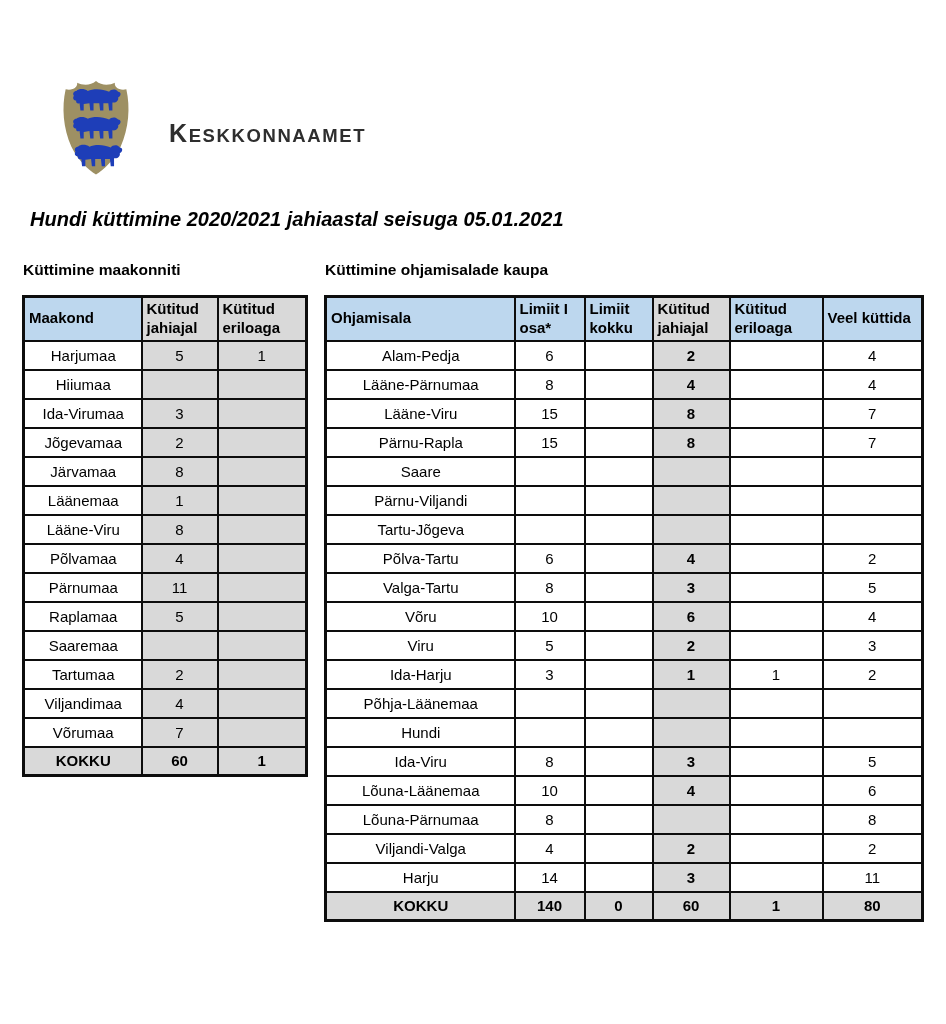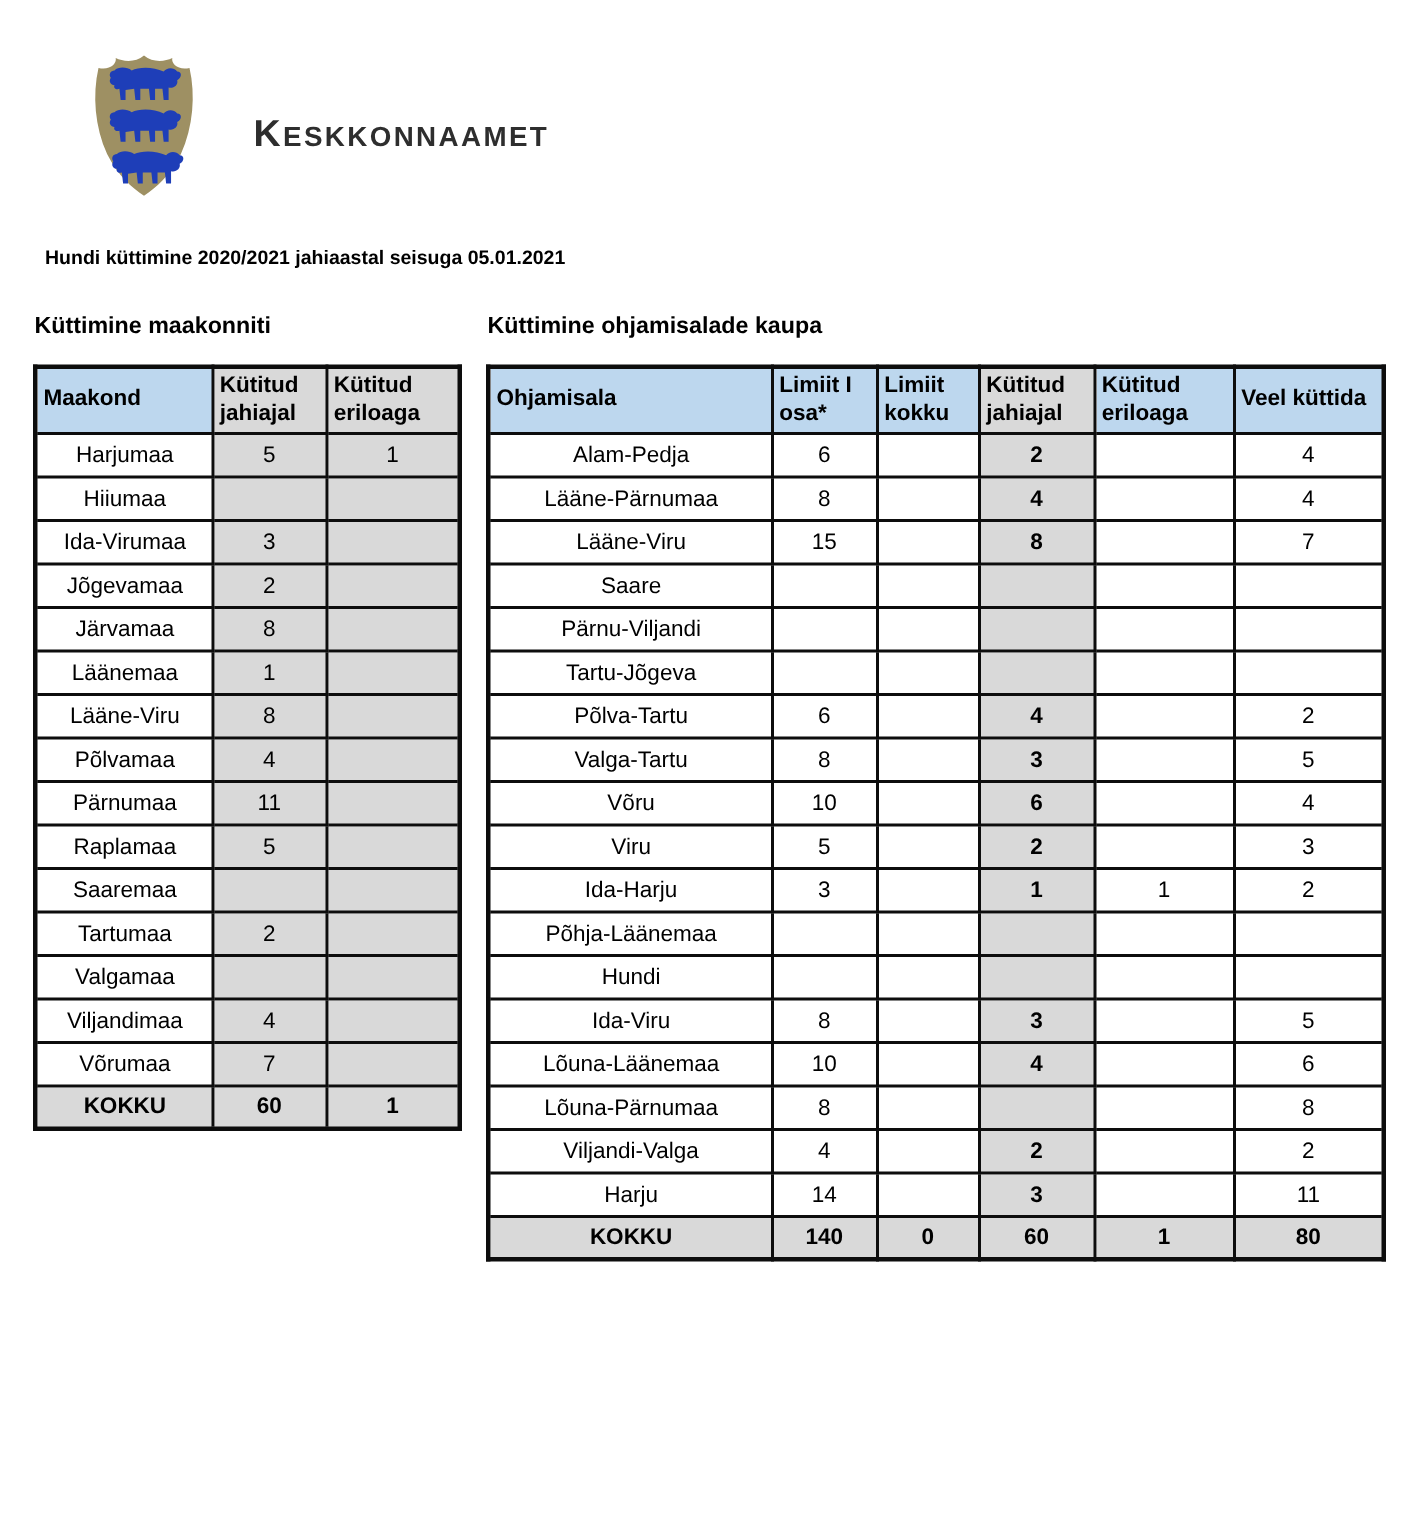--- a/index.html
+++ b/index.html
@@ -13,31 +13,31 @@
   html,body{margin:0;padding:0;}
   body{
     width:946px;height:1024px;
     background:#ffffff;
     font-family:"Liberation Sans", sans-serif;
     color:var(--ink);
     overflow:hidden;
   }
   .logo-row{
     display:flex;align-items:center;
-    padding:28px 0 0 55px;gap:32px;height:138px;
+    padding:28px 0 0 55px;gap:32px;height:138px;margin-top:44px;
   }
   .shield{width:82px;height:108px;flex:0 0 auto;}
   .wordmark{
     font-size:18.5px;font-weight:700;letter-spacing:1.6px;
     color:#2e2e2e;margin-top:12px;white-space:nowrap;
   }
   .wordmark .initial{font-size:25px;letter-spacing:1.6px;}
   .doc-title{
     margin:26px 0 0 30px;
-    font-size:13px;font-weight:700;
+    font-size:20px;font-weight:700;font-style:italic;
   }
   .tables{
     display:flex;align-items:flex-start;
     padding-left:22px;gap:16px;margin-top:30px;
   }
   .table-block{display:block;}
   .caption{
     font-size:15.5px;font-weight:700;
     margin:0 0 16px 1px;
   }
@@ -159,25 +159,20 @@
             <td class="num gray"></td>
           </tr>
           <tr>
             <td class="name">Saaremaa</td>
             <td class="num gray"></td>
             <td class="num gray"></td>
           </tr>
           <tr>
             <td class="name">Tartumaa</td>
             <td class="num gray">2</td>
-            <td class="num gray"></td>
-          </tr>
-          <tr>
-            <td class="name">Valgamaa</td>
-            <td class="num gray"></td>
             <td class="num gray"></td>
           </tr>
           <tr>
             <td class="name">Viljandimaa</td>
             <td class="num gray">4</td>
             <td class="num gray"></td>
           </tr>
           <tr>
             <td class="name">Võrumaa</td>
             <td class="num gray">7</td>
@@ -232,20 +227,28 @@
           </tr>
           <tr>
             <td class="name">Lääne-Viru</td>
             <td class="num">15</td>
             <td class="num"></td>
             <td class="num gray bold">8</td>
             <td class="num"></td>
             <td class="num">7</td>
           </tr>
           <tr>
+            <td class="name">Pärnu-Rapla</td>
+            <td class="num">15</td>
+            <td class="num"></td>
+            <td class="num gray bold">8</td>
+            <td class="num"></td>
+            <td class="num">7</td>
+          </tr>
+          <tr>
             <td class="name">Saare</td>
             <td class="num"></td>
             <td class="num"></td>
             <td class="num gray bold"></td>
             <td class="num"></td>
             <td class="num"></td>
           </tr>
           <tr>
             <td class="name">Pärnu-Viljandi</td>
             <td class="num"></td>

